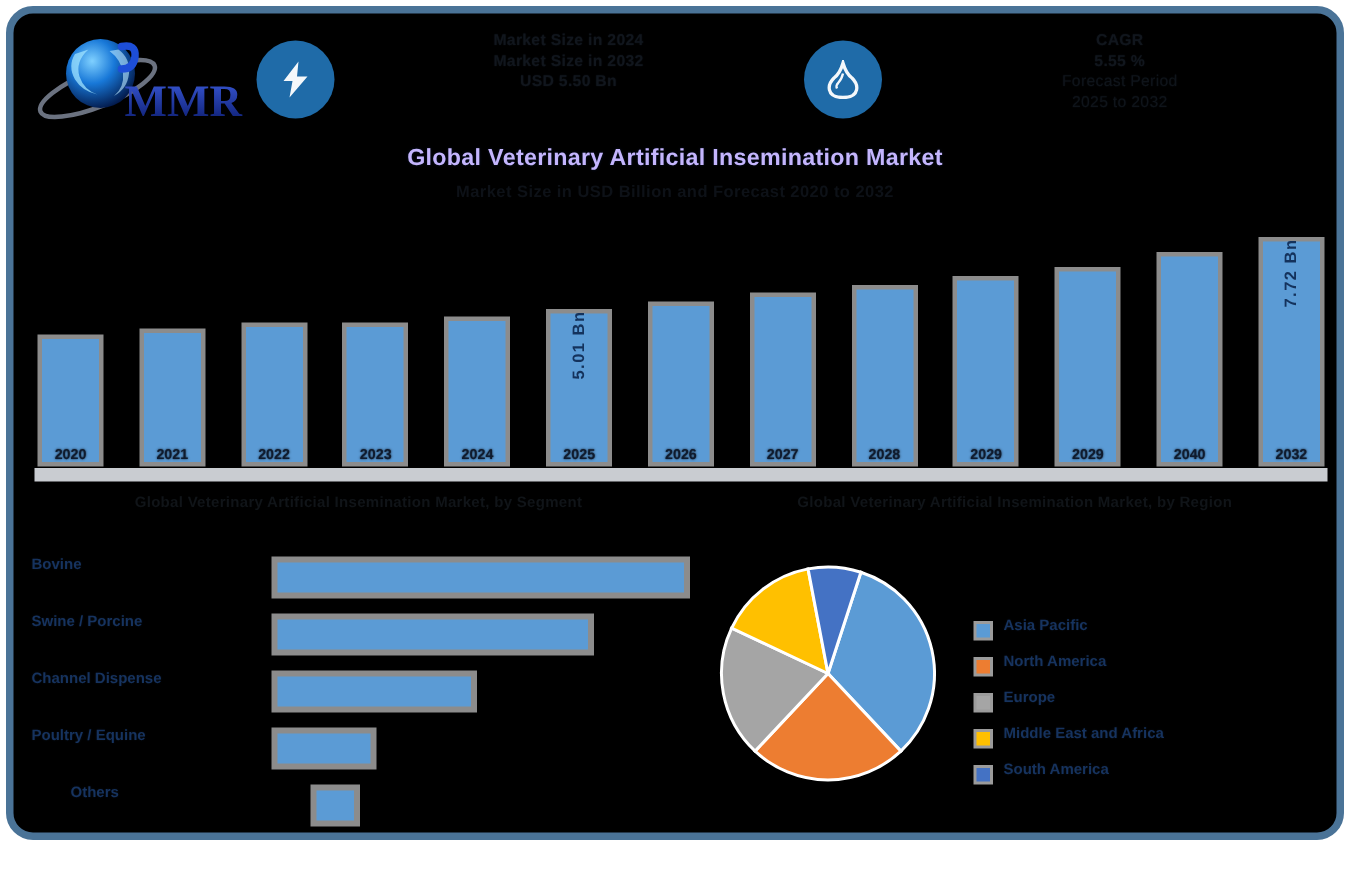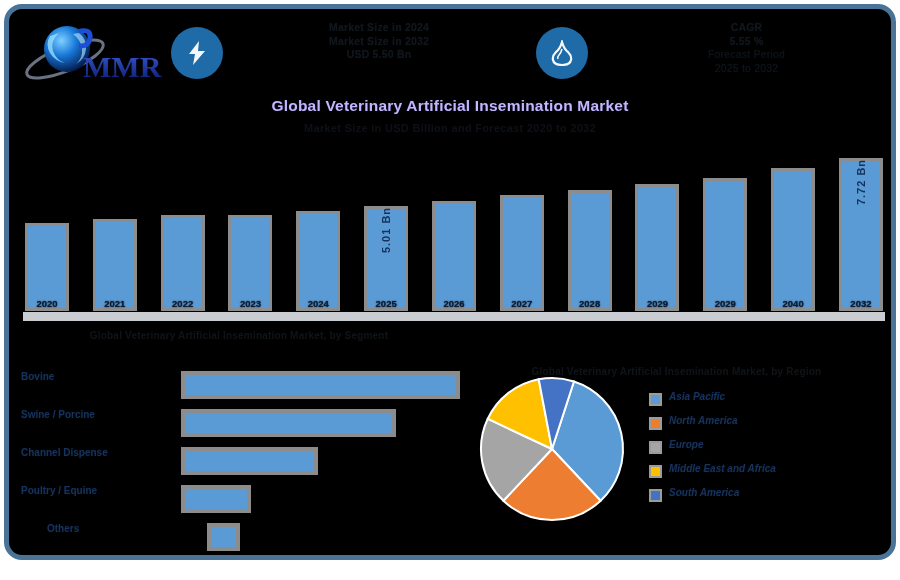--- a/index.html
+++ b/index.html
@@ -75,38 +75,38 @@
     position:absolute; left:0; bottom:0; width:100%; height:9px;
     background:#c9ccd1;
   }
 
   
   .sec-head {
     position:absolute; color:#101418; font-size:10px; font-weight:bold;
     line-height:13px; text-align:center; letter-spacing:.2px;
   }
   .sec-left  { left:10px;  top:320px; width:440px; }
-  .sec-right { left:455px; top:320px; width:425px;margin-top:36px; }
+  .sec-right { left:455px; top:320px; width:425px; }
 
   
   .hchart { position:absolute; left:12px; top:360px; width:450px; height:176px; }
   .hrow { position:absolute; left:0; width:100%; height:30px; }
   .hlabel {
     position:absolute; left:0; top:0; width:150px;
     color:#16335f; font-size:10px; font-weight:bold; line-height:12px;
     text-shadow:0 0 1.5px #0b1018;
   }
   .hbar-outer { position:absolute; left:160px; height:28px; background:#8c8c8c; }
   .hbar-fill { position:absolute; left:4px; right:4px; top:4px; bottom:4px; background:#5b9bd5; }
 
   
   .pie-wrap { position:absolute; left:468px; top:365px; width:150px; height:150px; }
   .pie-wrap svg { display:block; }
 
-  .legend { position:absolute; left:640px; top:380px; width:240px;font-style:italic; }
+  .legend { position:absolute; left:640px; top:401px; width:240px; }
   .leg-row { position:relative; height:24px; }
   .leg-sw {
     position:absolute; left:0; top:4px; width:13px; height:13px;
     background:#9b9b9b; display:flex; align-items:center; justify-content:center;
   }
   .leg-dot { width:9px; height:9px; }
   .leg-lb {
     position:absolute; left:20px; top:2px; color:#16335f; font-size:10px;
     font-weight:bold; white-space:nowrap; text-shadow:0 0 1.5px #0b1018;
   }

